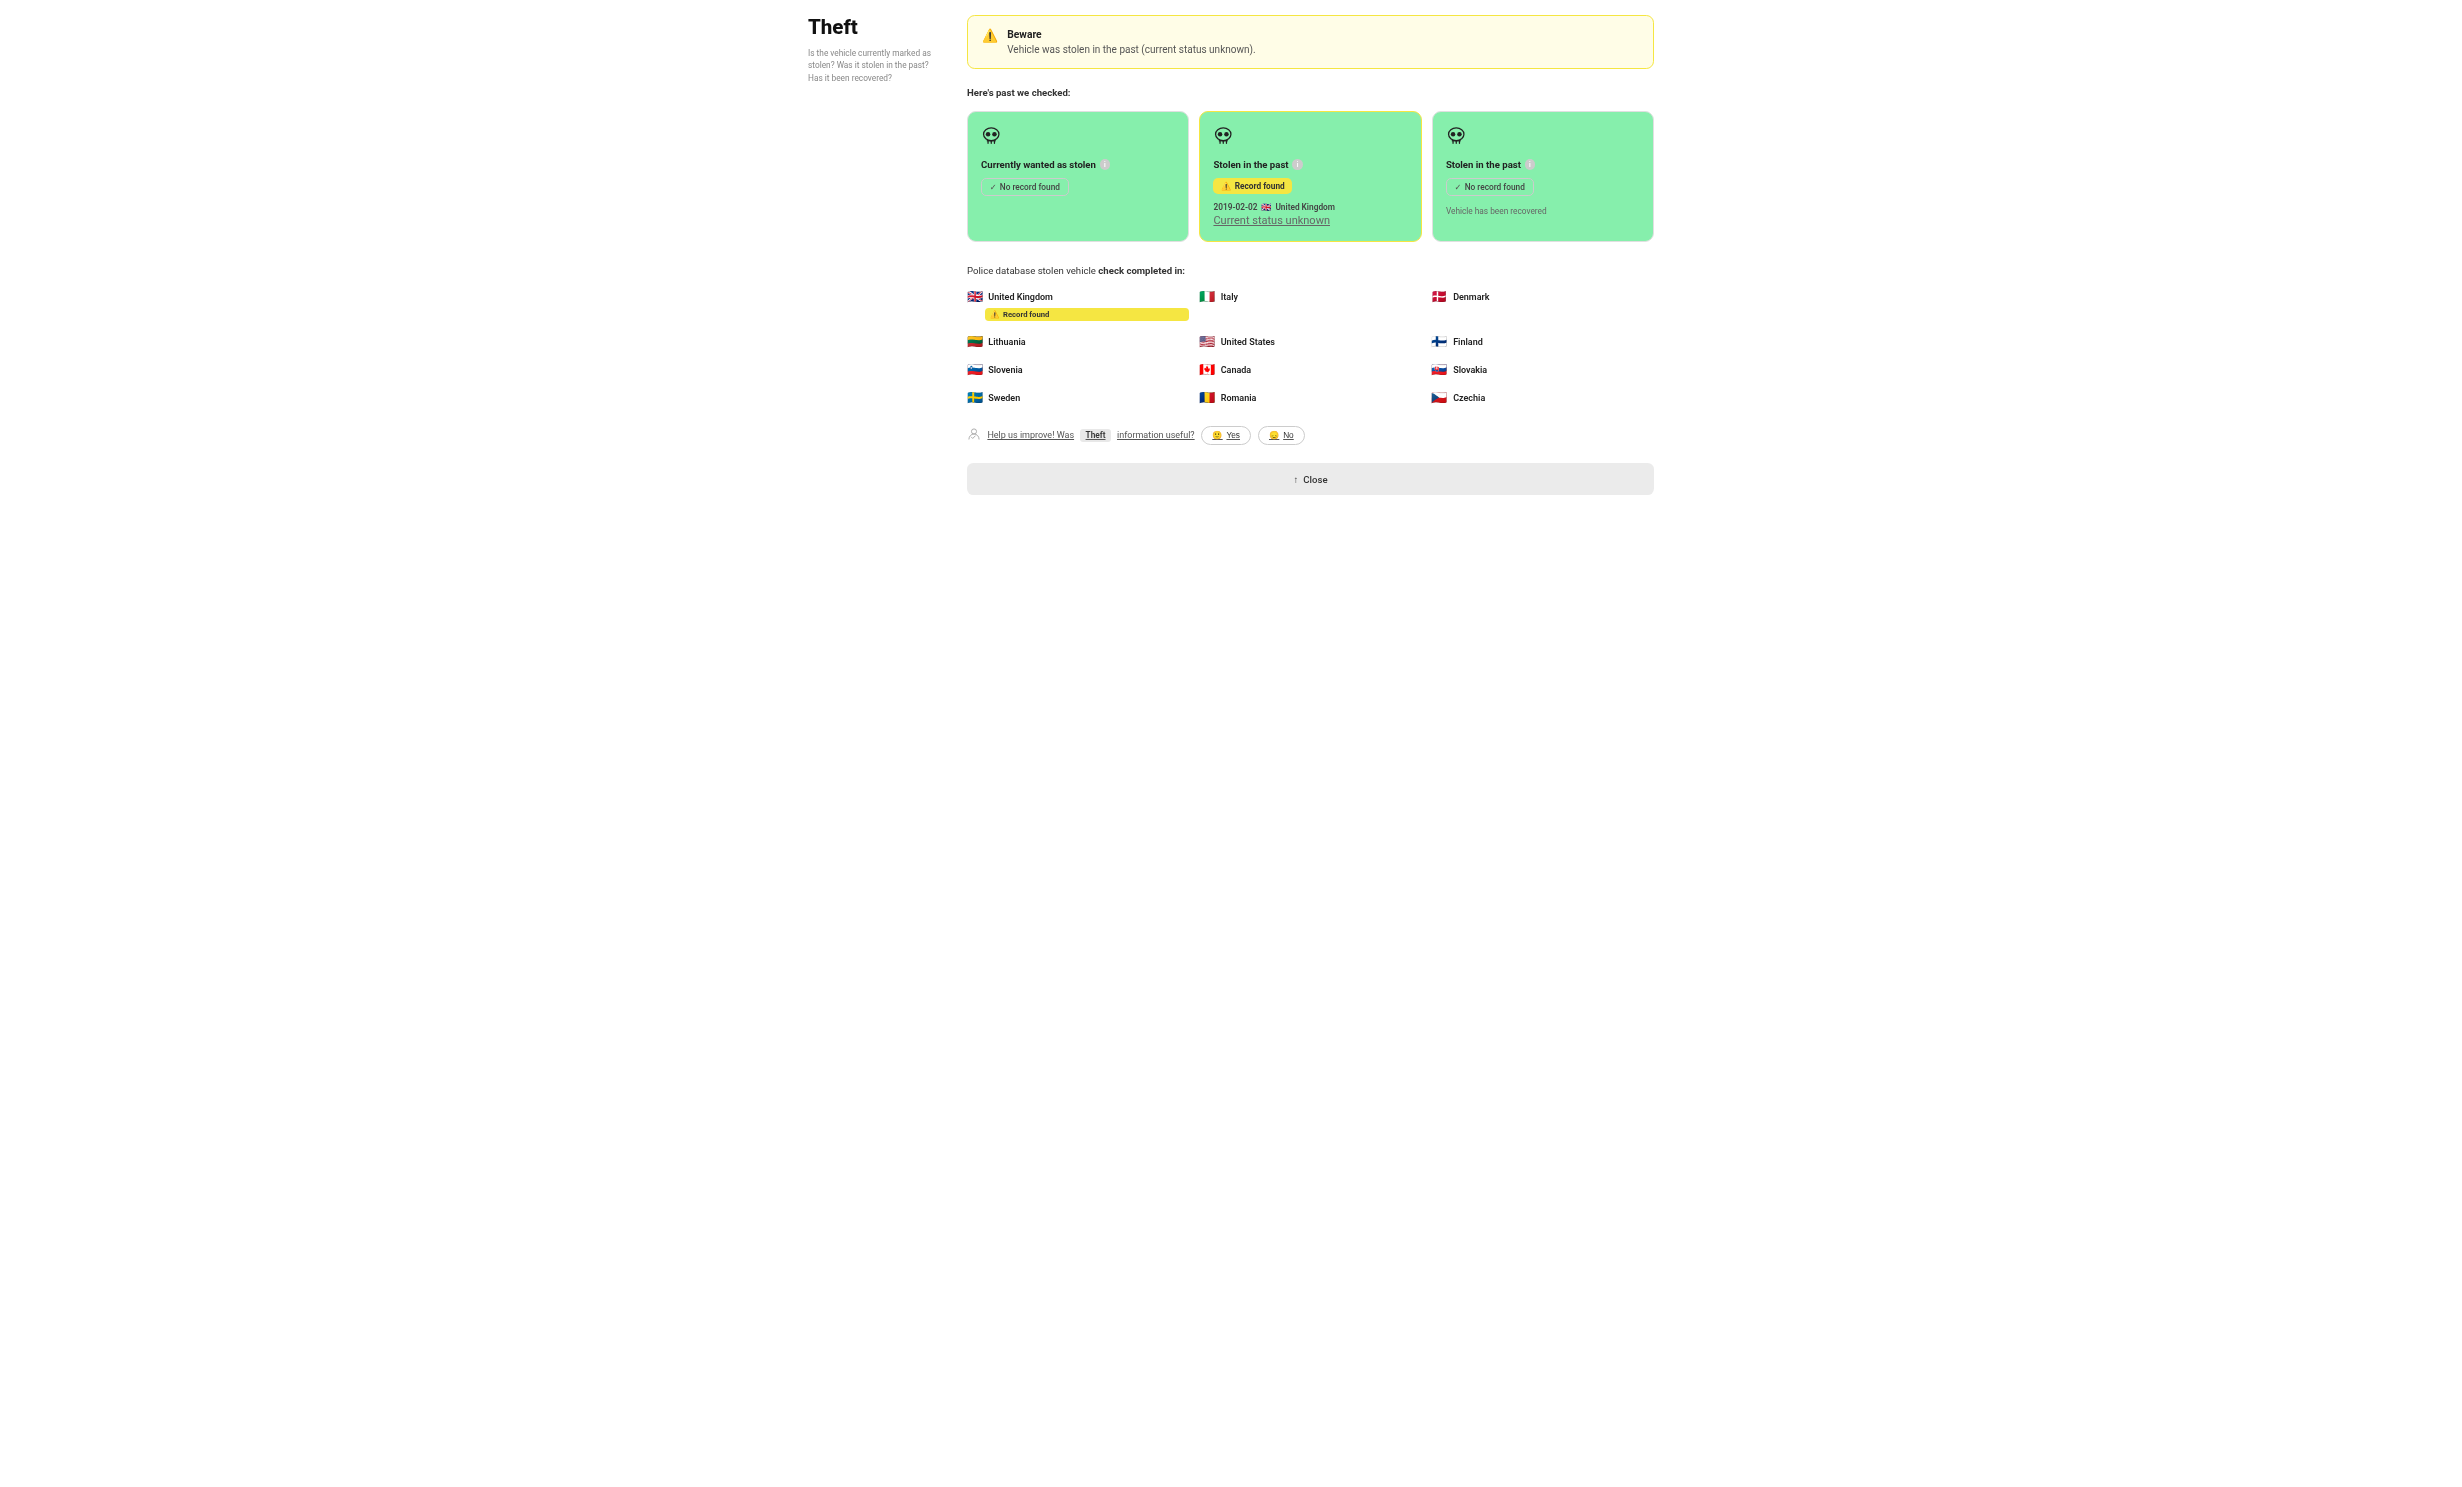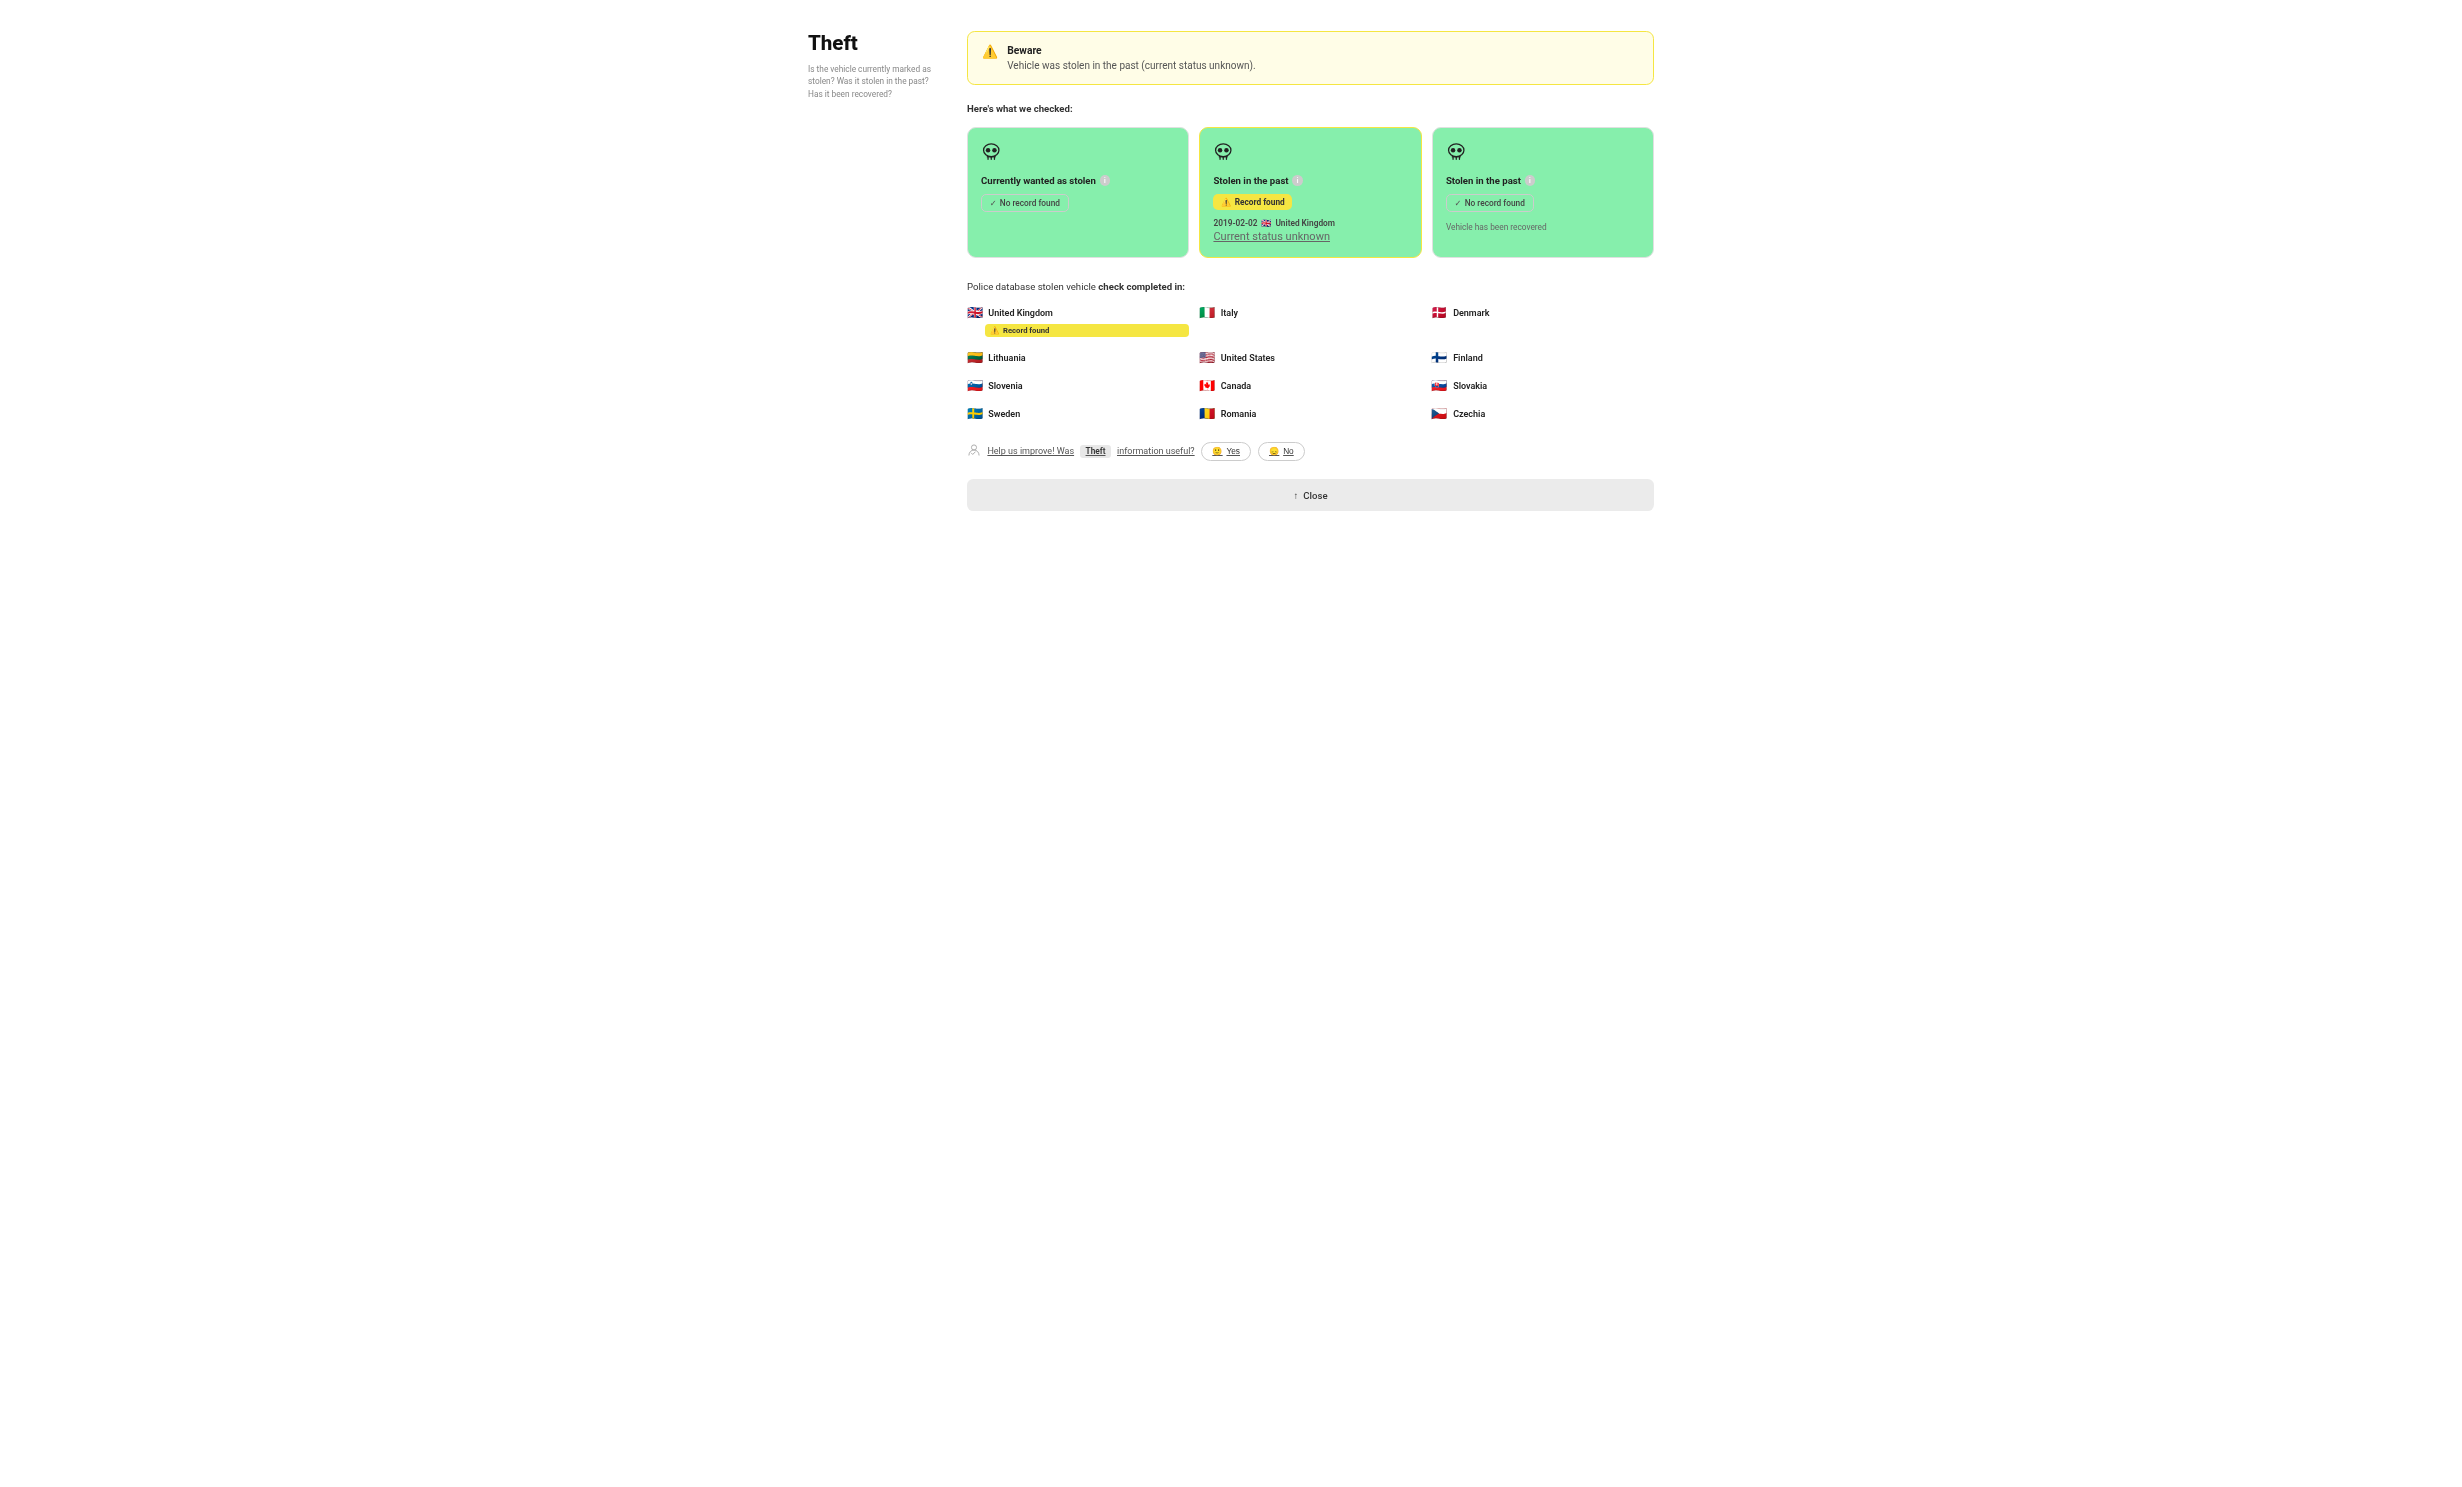--- a/index.html
+++ b/index.html
@@ -4,21 +4,21 @@
   <style>
     * { box-sizing: border-box; margin: 0; padding: 0; }
     body {
       font-family: -apple-system, BlinkMacSystemFont, 'Segoe UI', Roboto, sans-serif;
       background: #fff;
       color: #222;
       font-size: 10.3px;
     }
     .page-wrapper {
       display: flex;
-      padding: 31px 26px;
+      padding: 15px 26px;
       max-width: 898px;
       margin: 0 auto;
       gap: 31px;
     }
     .left-panel {
       width: 128px;
       flex-shrink: 0;
     }
     .left-panel h1 {
       font-size: 20.5px;
@@ -267,21 +267,21 @@
 
     <div class="beware-banner">
       <span class="beware-icon">⚠️</span>
       <div class="beware-content">
         <strong>Beware</strong>
         <span>Vehicle was stolen in the past (current status unknown).</span>
       </div>
     </div>
 
     <p class="section-title">
-      <strong>Here's what we checked:</strong>
+      <strong>Here's past we checked:</strong>
     </p>
 
     <div class="cards-row">
 
       <div class="card">
         <span class="card-icon skull-icon">
           <svg viewBox="0 0 32 32" fill="none" xmlns="http://www.w3.org/2000/svg">
             <rect x="4" y="3" width="24" height="20" rx="12" fill="none" stroke="#222" stroke-width="2"></rect>
             <circle cx="11" cy="13" r="3.5" fill="#222"></circle>
             <circle cx="21" cy="13" r="3.5" fill="#222"></circle>

